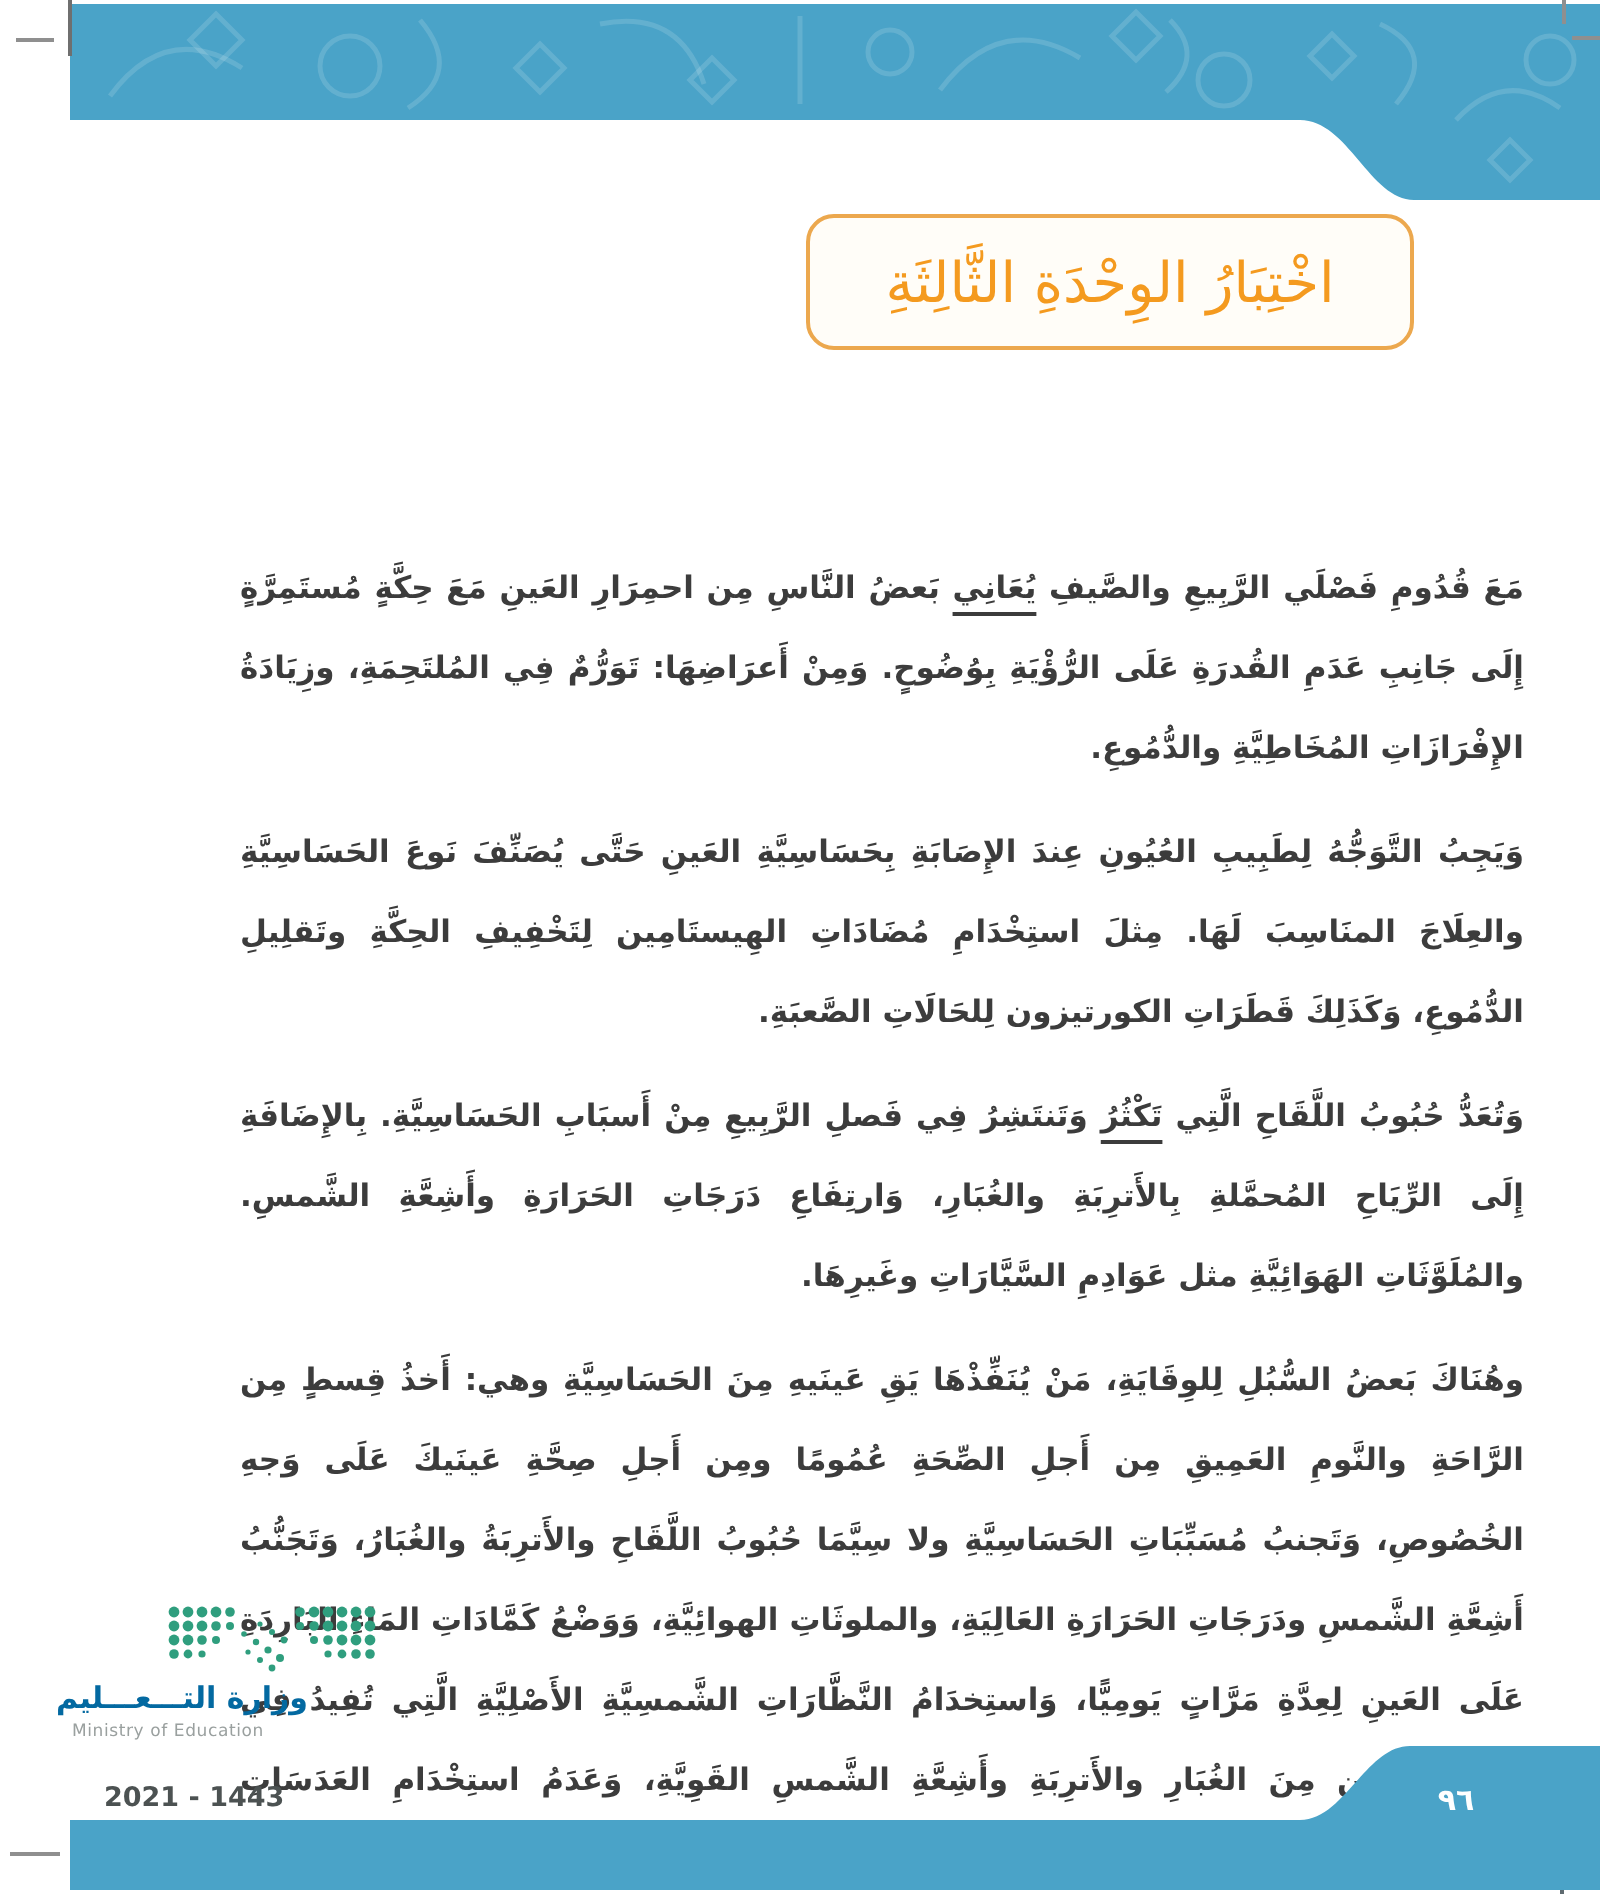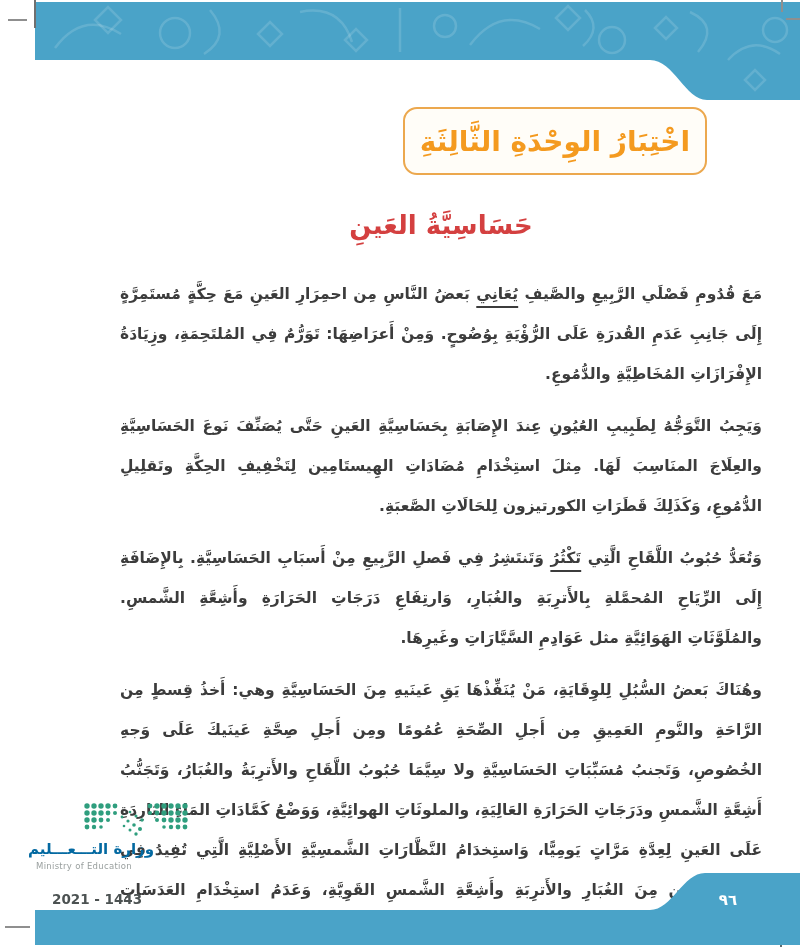--- a/index.html
+++ b/index.html
@@ -15,21 +15,21 @@
   
   .mark{position:absolute;background:#8f8f8f;}
 
   
   .title-box{
     position:absolute;left:403px;top:107px;width:300px;height:64px;
     border:2.5px solid #eca84e;border-radius:14px;background:#fffdf8;
     display:flex;align-items:center;justify-content:center;
   }
   .title-box span{
-    color:#f49a1f;font-weight:bold;font-size:28px;direction:rtl;white-space:nowrap;
+    color:#f49a1f;font-weight:normal;font-size:28px;direction:rtl;white-space:nowrap;
   }
 
   
   .article-heading{
     position:absolute;left:108px;top:210px;width:666px;
     text-align:center;color:#d44040;font-weight:bold;font-size:26px;direction:rtl;
   }
 
   
   .article-body{
@@ -100,21 +100,20 @@
   <div class="mark" style="left:786px;top:18px;width:14px;height:1.5px;"></div>
   <div class="mark" style="left:781px;top:0;width:1.5px;height:12px;"></div>
   <div class="mark" style="left:5px;top:926px;width:25px;height:1.5px;"></div>
   <div class="mark" style="left:780px;top:928px;width:1.5px;height:19px;background:#5f6b70;"></div>
   <div class="mark" style="left:786px;top:928px;width:14px;height:1.5px;background:#5f6b70;"></div>
 
   <div class="title-box">
     <span>اخْتِبَارُ الوِحْدَةِ الثَّالِثَةِ</span>
   </div>
 
-  <div class="article-heading">حَسَاسِيَّةُ العَينِ</div>
 
   <div class="article-body">
       <p><span>مَعَ قُدُومِ فَصْلَي الرَّبِيعِ والصَّيفِ </span><span class="u">يُعَانِي</span><span> بَعضُ النَّاسِ مِن احمِرَارِ العَينِ مَعَ حِكَّةٍ مُستَمِرَّةٍ إِلَى جَانِبِ عَدَمِ القُدرَةِ عَلَى الرُّؤْيَةِ بِوُضُوحٍ. وَمِنْ أَعرَاضِهَا: تَوَرُّمٌ فِي المُلتَحِمَةِ، وزِيَادَةُ الإِفْرَازَاتِ المُخَاطِيَّةِ والدُّمُوعِ.</span></p>
       <p><span>وَيَجِبُ التَّوَجُّهُ لِطَبِيبِ العُيُونِ عِندَ الإِصَابَةِ بِحَسَاسِيَّةِ العَينِ حَتَّى يُصَنِّفَ نَوعَ الحَسَاسِيَّةِ والعِلَاجَ المنَاسِبَ لَهَا. مِثلَ استِخْدَامِ مُضَادَاتِ الهِيستَامِين لِتَخْفِيفِ الحِكَّةِ وتَقلِيلِ الدُّمُوعِ، وَكَذَلِكَ قَطَرَاتِ الكورتيزون لِلحَالَاتِ الصَّعبَةِ.</span></p>
       <p><span>وَتُعَدُّ حُبُوبُ اللَّقَاحِ الَّتِي </span><span class="u">تَكْثُرُ</span><span> وَتَنتَشِرُ فِي فَصلِ الرَّبِيعِ مِنْ أَسبَابِ الحَسَاسِيَّةِ. بِالإِضَافَةِ إِلَى الرِّيَاحِ المُحمَّلةِ بِالأَترِبَةِ والغُبَارِ، وَارتِفَاعِ دَرَجَاتِ الحَرَارَةِ وأَشِعَّةِ الشَّمسِ. والمُلَوَّثَاتِ الهَوَائِيَّةِ مثل عَوَادِمِ السَّيَّارَاتِ وغَيرِهَا.</span></p>
       <p><span>وهُنَاكَ بَعضُ السُّبُلِ لِلوِقَايَةِ، مَنْ يُنَفِّذْهَا يَقِ عَينَيهِ مِنَ الحَسَاسِيَّةِ وهي: أَخذُ قِسطٍ مِن الرَّاحَةِ والنَّومِ العَمِيقِ مِن أَجلِ الصِّحَةِ عُمُومًا ومِن أَجلِ صِحَّةِ عَينَيكَ عَلَى وَجهِ الخُصُوصِ، وَتَجنبُ مُسَبِّبَاتِ الحَسَاسِيَّةِ ولا سِيَّمَا حُبُوبُ اللَّقَاحِ والأَترِبَةُ والغُبَارُ، وَتَجَنُّبُ أَشِعَّةِ الشَّمسِ ودَرَجَاتِ الحَرَارَةِ العَالِيَةِ، والملوثَاتِ الهوائِيَّةِ، وَوَضْعُ كَمَّادَاتِ المَاءِ البَارِدَةِ عَلَى العَينِ لِعِدَّةِ مَرَّاتٍ يَومِيًّا، وَاستِخدَامُ النَّظَّارَاتِ الشَّمسِيَّةِ الأَصْلِيَّةِ الَّتِي تُفِيدُ فِي حِمَايَةِ العَينِ مِنَ الغُبَارِ والأَترِبَةِ وأَشِعَّةِ الشَّمسِ القَوِيَّةِ، وَعَدَمُ استِخْدَامِ العَدَسَاتِ اللَّاصِقَةِ لأَنَّهَا تَزِيدُ مِنْ أَعرَاضِ الحَسَاسِيَّةِ، وَعَدَمُ دَعكِ العَينِ والاكتِفَاءُ بِغَسلِهَا، وَاستِخدَامُ الشَّاشِ الطِّبِّيِّ أَو قُطنٍ لِتَنظِيفِ الجَفْنِ، ويمكنُ استِعمَالُ إِحدى القَطَرَاتِ أَو المرَاهِمِ الطِّبِّيَّةِ حَسَبَ وَصفَةِ الطَّبِيبِ المخْتَصِّ لِتَسهِيلِ تَنْظِيفِ العَينِ.</span></p>
     </div>
 
   <svg class="logo-dots" width="104" height="36" viewBox="0 0 104 36" fill="#2f9e7e">
 

